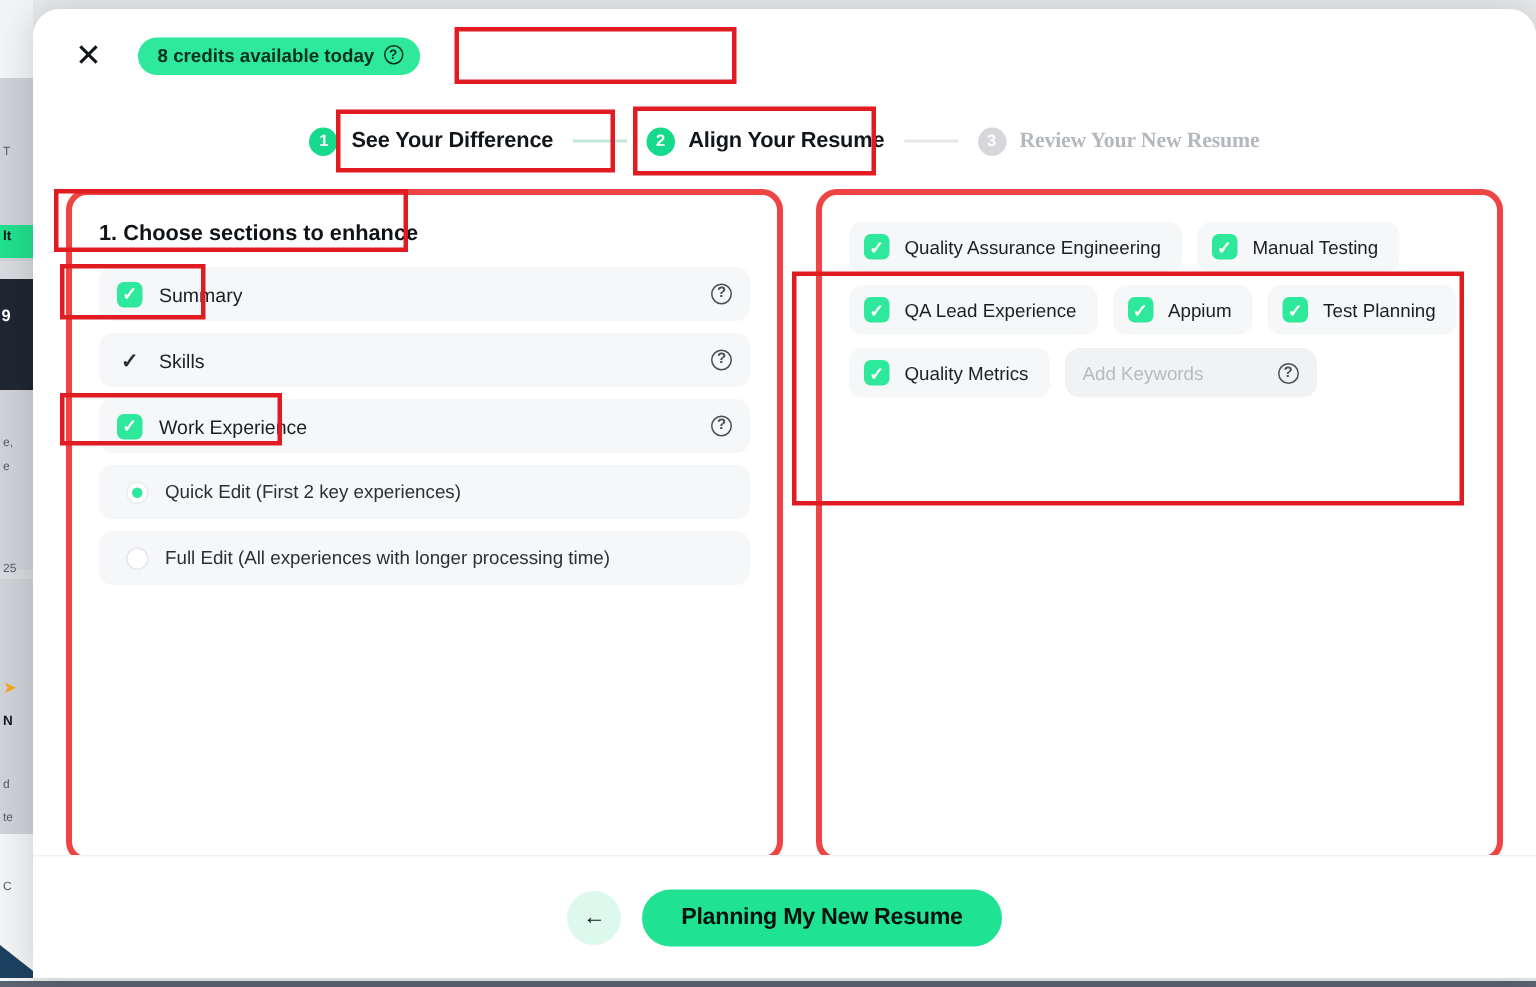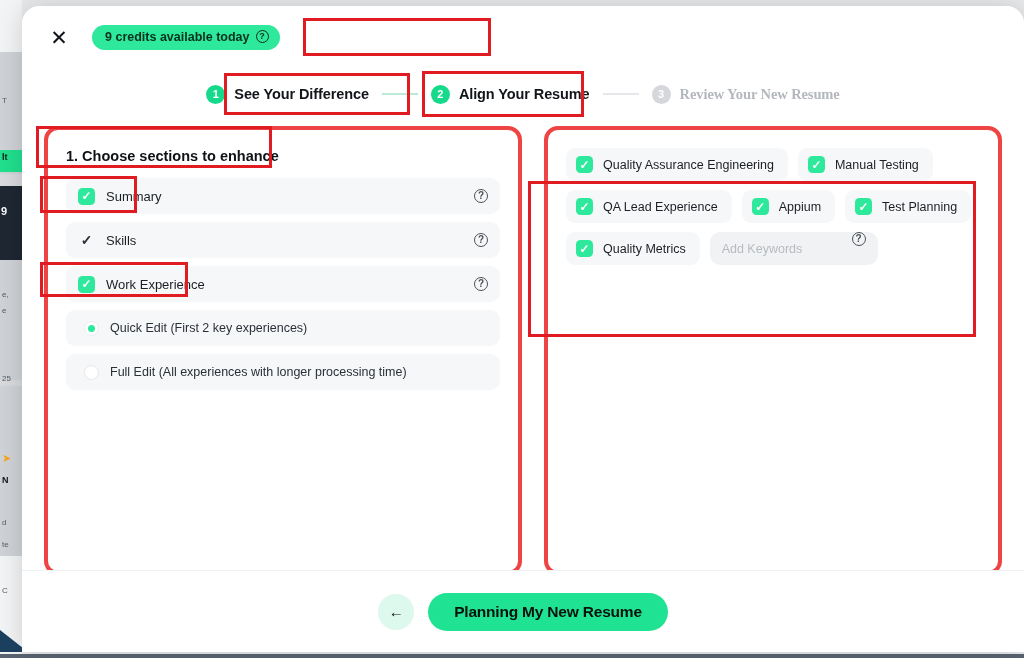--- a/index.html
+++ b/index.html
@@ -182,21 +182,21 @@
   
   #chip-wrap { display: flex; flex-wrap: wrap; gap: 9px 10px; align-content: flex-start; }
   .chip {
     display: inline-flex; align-items: center;
     height: 33px; border-radius: 9px;
     background: #f6f7f8; padding: 0 14px 0 10px;
     cursor: pointer;
   }
   .chip .chip-label { margin-left: 10px; font-size: 12.5px; color: #1b1f25; white-space: nowrap; }
   .chip-input {
-    display: inline-flex; gap: 26px;
+    display: inline-flex; align-items: center; gap: 26px;
     height: 33px; border-radius: 10px;
     background: #f1f2f4; padding: 0 12px;
     cursor: text;
   }
   .chip-input input {
     border: none; background: transparent; outline: none;
     font-size: 12.5px; color: #2b3038; width: 104px;
     font-family: "Liberation Sans", sans-serif;
   }
   .chip-input input::placeholder { color: #b7bbc1; }
@@ -256,21 +256,21 @@
   <div class="bg-strip bg-ink" style="top:586px;">C</div>
 </div>
 <div id="navy-wedge"></div>
 <div id="bottom-rule"></div>
 
 <div id="modal">
 
   <div id="header">
     <button id="close-btn">✕</button>
     <div id="credits-badge">
-      <span>9 credits available today</span>
+      <span>8 credits available today</span>
       <span class="qmark">?</span>
     </div>
   </div>
 
   <div id="stepper">
     <div class="step">
       <span class="step-num">1</span>
       <span class="step-label">See Your Difference</span>
     </div>
     <span class="step-line"></span>

